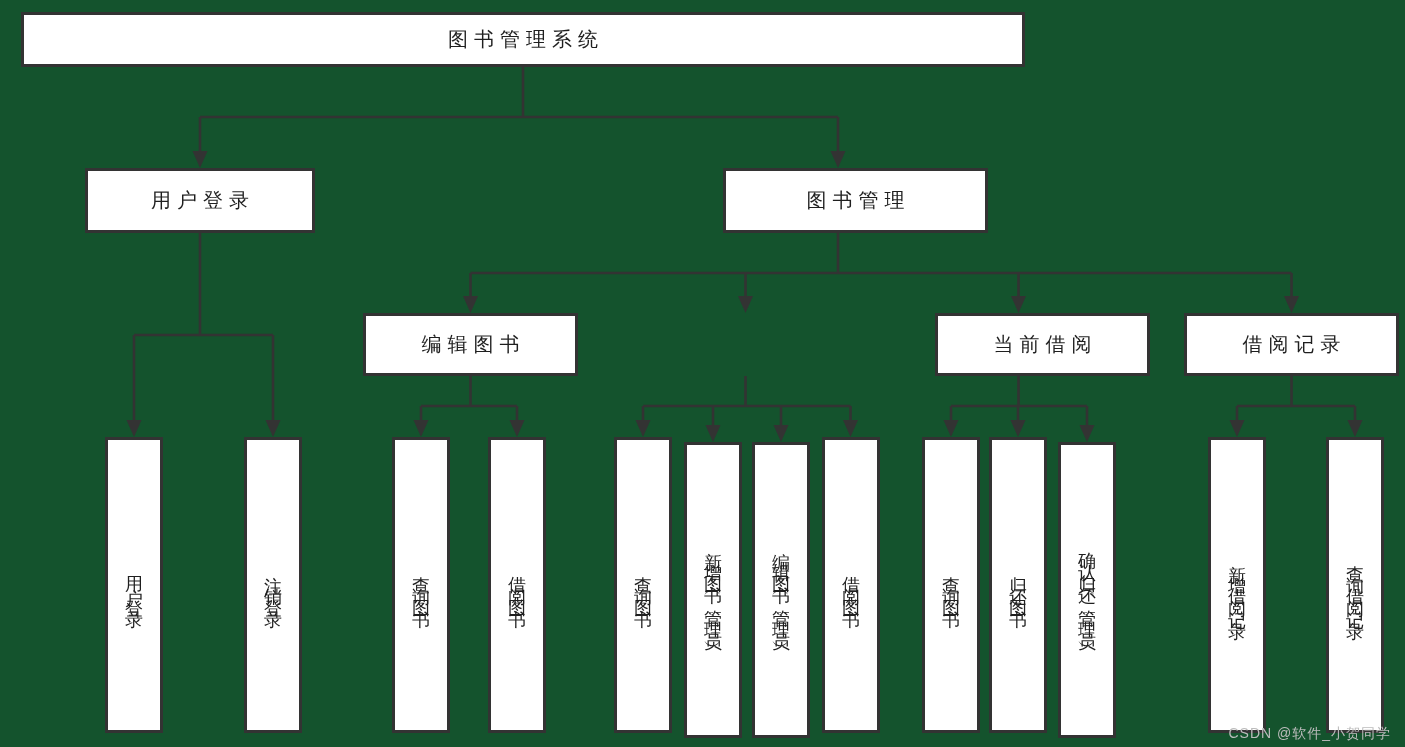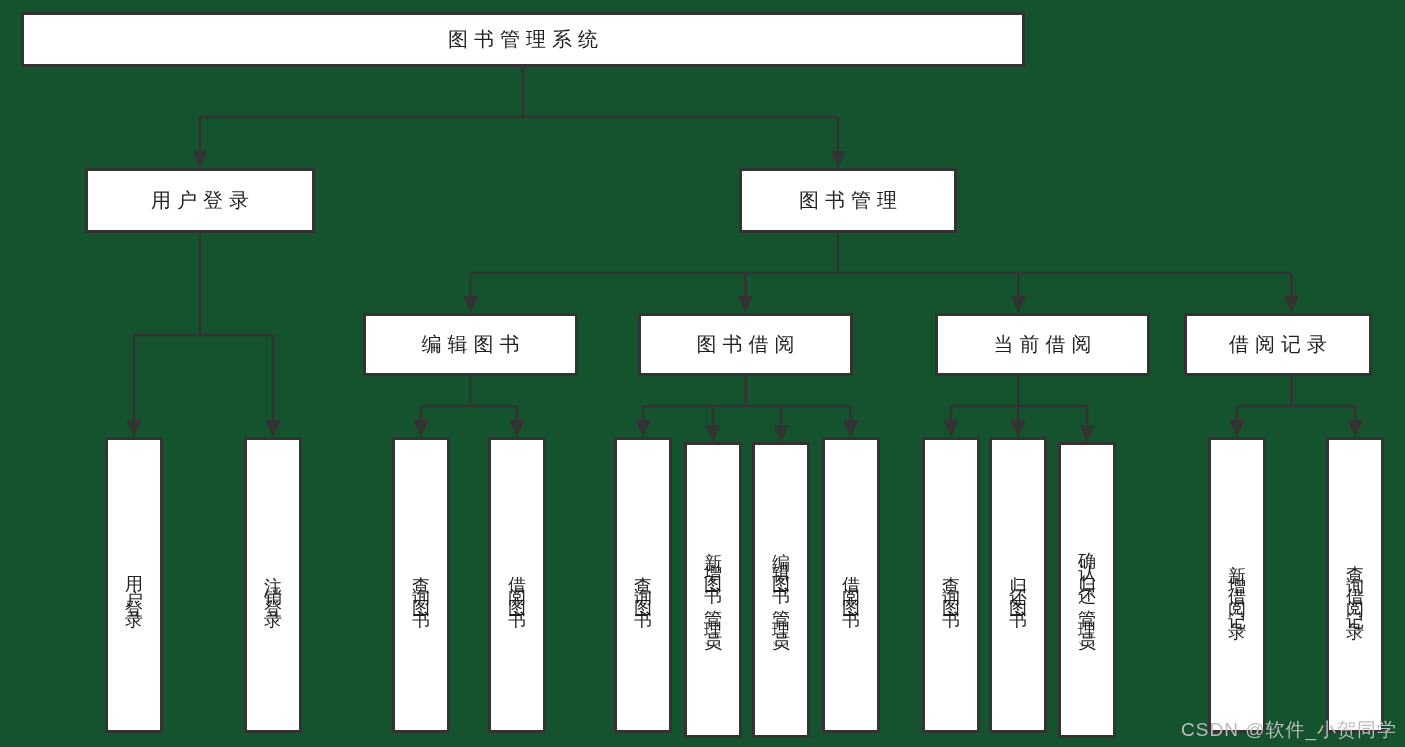--- a/index.html
+++ b/index.html
@@ -36,23 +36,23 @@
   .vlabel {
     writing-mode: vertical-rl;
     text-orientation: mixed;
     font-size: 18px;
     letter-spacing: 11.5px;
     color: #1f1f1f;
     line-height: 1;
   }
   .watermark {
     position: absolute;
-    right: 8px;
+    right: 14px;
     bottom: 4px;
-    font-size: 19px;
+    font-size: 14px;
     color: #bcbcbc;
     letter-spacing: 1px;
     white-space: nowrap;
     z-index: 5;
   }
 </style>
 </head>
 <body>
 
 <div class="canvas">
@@ -90,34 +90,31 @@
     </g>
   </svg>
 
   <div class="box" style="left:21px; top:12px; width:1004px; height:55px;">
     <span class="hlabel">图书管理系统</span>
   </div>
 
   <div class="box" style="left:85px; top:168px; width:230px; height:65px;">
     <span class="hlabel">用户登录</span>
   </div>
-  <div class="box" style="left:739px; top:168px; width:218px; height:65px;">
+  <div class="box" style="left:723px; top:168px; width:265px; height:65px;">
     <span class="hlabel">图书管理</span>
   </div>
 
   <div class="box" style="left:363px; top:313px; width:215px; height:63px;">
     <span class="hlabel">编辑图书</span>
   </div>
-  <div class="box" style="left:638px; top:313px; width:215px; height:63px;">
-    <span class="hlabel">图书借阅</span>
-  </div>
   <div class="box" style="left:911px; top:313px; width:215px; height:63px;margin-left:24px;">
     <span class="hlabel">当前借阅</span>
   </div>
-  <div class="box" style="left:1184px; top:313px; width:188px; height:63px;">
+  <div class="box" style="left:1184px; top:313px; width:215px; height:63px;">
     <span class="hlabel">借阅记录</span>
   </div>
 
   <div class="box vbox" style="left:105px; top:437px;">
     <span class="vlabel">用户登录</span>
   </div>
   <div class="box vbox" style="left:244px; top:437px;">
     <span class="vlabel">注销登录</span>
   </div>
 

